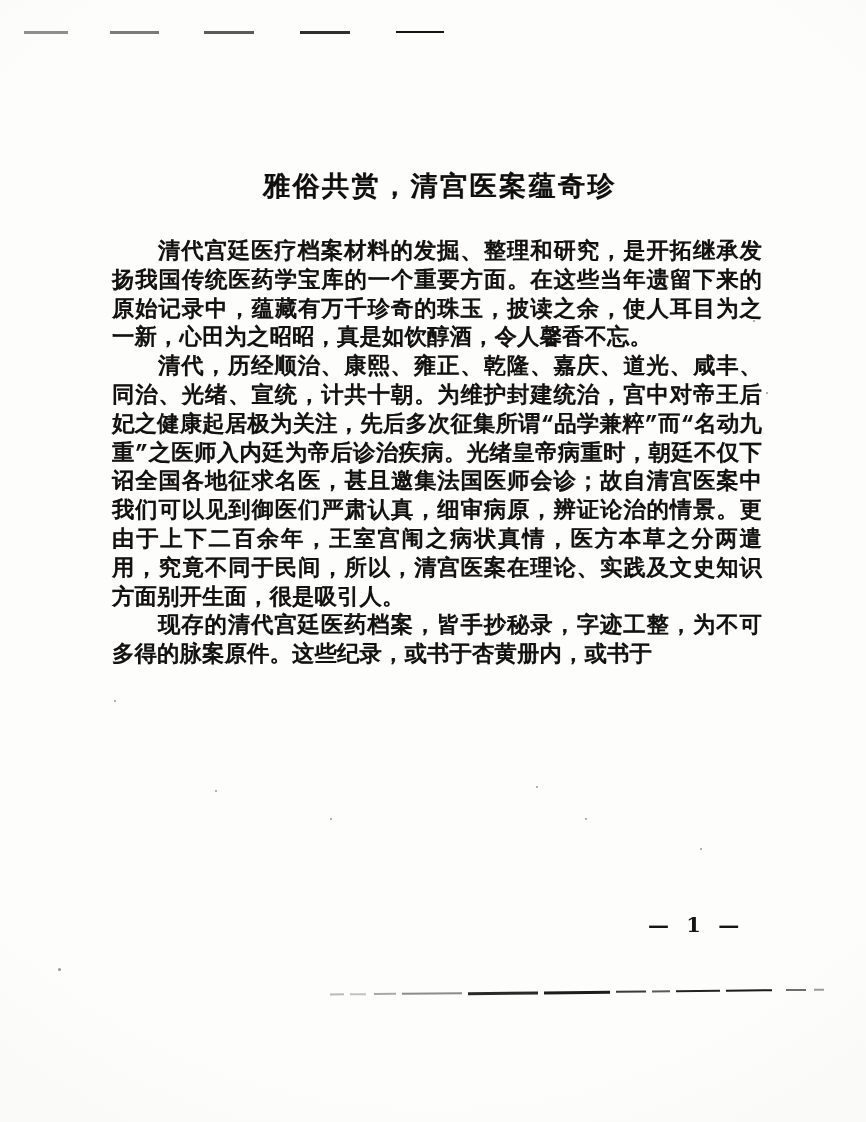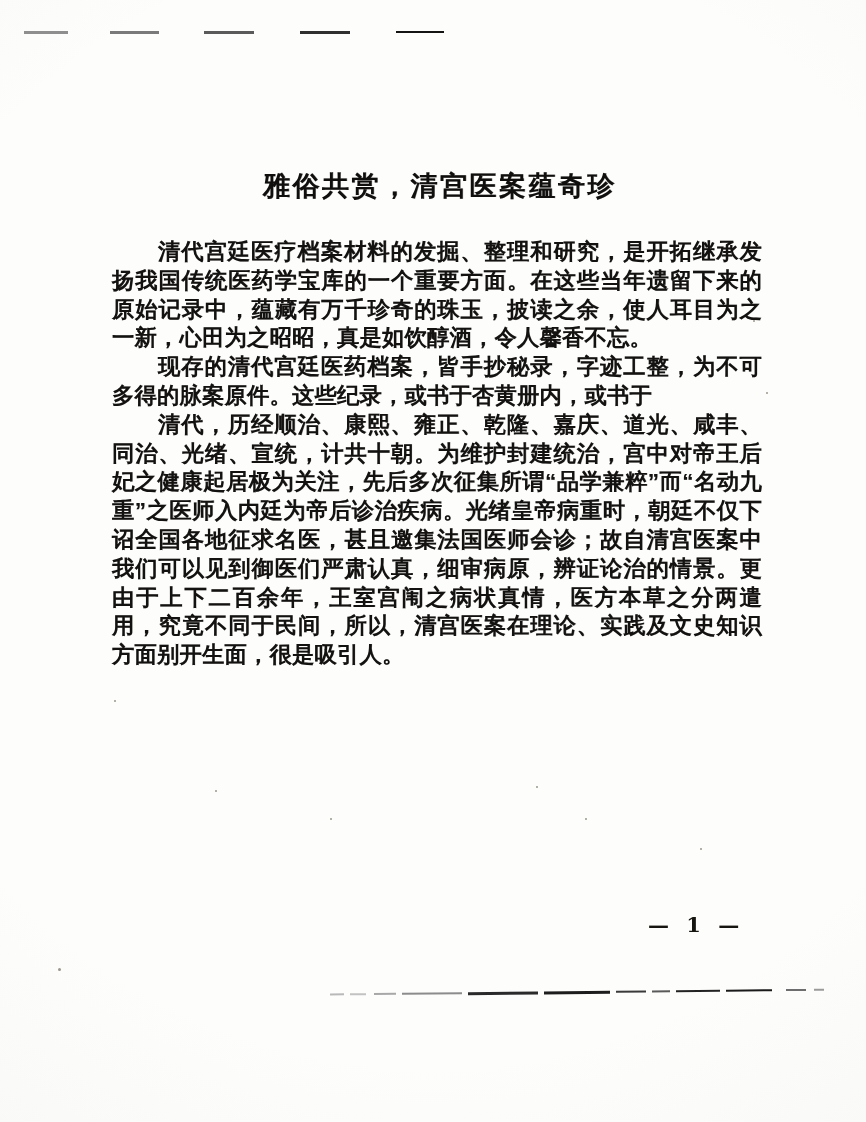--- a/index.html
+++ b/index.html
@@ -103,21 +103,21 @@
     letter-spacing: 2.5px;
     text-align: center;
     color: #100f0d;
     margin: 0 0 34px 0;
     padding-left: 6px;
     white-space: pre;
     text-shadow: 0.4px 0.3px 0 rgba(20,18,16,0.45);
   }
 
   .para {
-    font-family: Liberation Sans, sans-serif;
+    font-family: Liberation Mono, monospace;
     font-size: 22.3px;
     line-height: 28.8px;
     color: #131210;
     margin: 0;
     text-align: justify;
     text-align-last: left;
     text-indent: 46px;
     letter-spacing: 0.2px;
     font-weight: bold;
     text-shadow: 0.35px 0.25px 0 rgba(25,22,20,0.40);
@@ -163,23 +163,23 @@
   <div class="speck" style="left:215px; top:790px; width:2px; height:2px;"></div>
   <div class="speck" style="left:700px; top:848px; width:2px; height:2px;"></div>
 
   <div id="article">
 
     <h1 id="doc-title">雅俗共赏，清宫医案蕴奇珍</h1>
 
     <p class="para">清代宫廷医疗档案材料的发掘、整理和研究，是开拓继承发扬我国传统医药学宝库的一个重要方面。在这些当年遗留下来的原始记录中，蕴藏有万千珍奇的珠玉，披读之余，使人耳目为之一新，心田为之昭昭，真是如饮醇酒，令人馨香不忘。</p>
 
 
+    <p class="para">清代，历经顺治、康熙、雍正、乾隆、嘉庆、道光、咸丰、同治、光绪、宣统，计共十朝。为维护封建统治，宫中对帝王后妃之健康起居极为关注，先后多次征集所谓“品学兼粹”而“名动九重”之医师入内廷为帝后诊治疾病。光绪皇帝病重时，朝廷不仅下诏全国各地征求名医，甚且邀集法国医师会诊；故自清宫医案中我们可以见到御医们严肃认真，细审病原，辨证论治的情景。更由于上下二百余年，王室宫闱之病状真情，医方本草之分两遣用，究竟不同于民间，所以，清宫医案在理论、实践及文史知识方面别开生面，很是吸引人。</p>
+
     <p class="para">现存的清代宫廷医药档案，皆手抄秘录，字迹工整，为不可多得的脉案原件。这些纪录，或书于杏黄册内，或书于</p>
-
-    <p class="para">清代，历经顺治、康熙、雍正、乾隆、嘉庆、道光、咸丰、同治、光绪、宣统，计共十朝。为维护封建统治，宫中对帝王后妃之健康起居极为关注，先后多次征集所谓“品学兼粹”而“名动九重”之医师入内廷为帝后诊治疾病。光绪皇帝病重时，朝廷不仅下诏全国各地征求名医，甚且邀集法国医师会诊；故自清宫医案中我们可以见到御医们严肃认真，细审病原，辨证论治的情景。更由于上下二百余年，王室宫闱之病状真情，医方本草之分两遣用，究竟不同于民间，所以，清宫医案在理论、实践及文史知识方面别开生面，很是吸引人。</p>
   </div>
 
   <div id="page-number">— 1 —</div>
 
   <div id="bottom-rule">
     <span></span>
     <span></span>
     <span></span>
     <span></span>
     <span></span>

